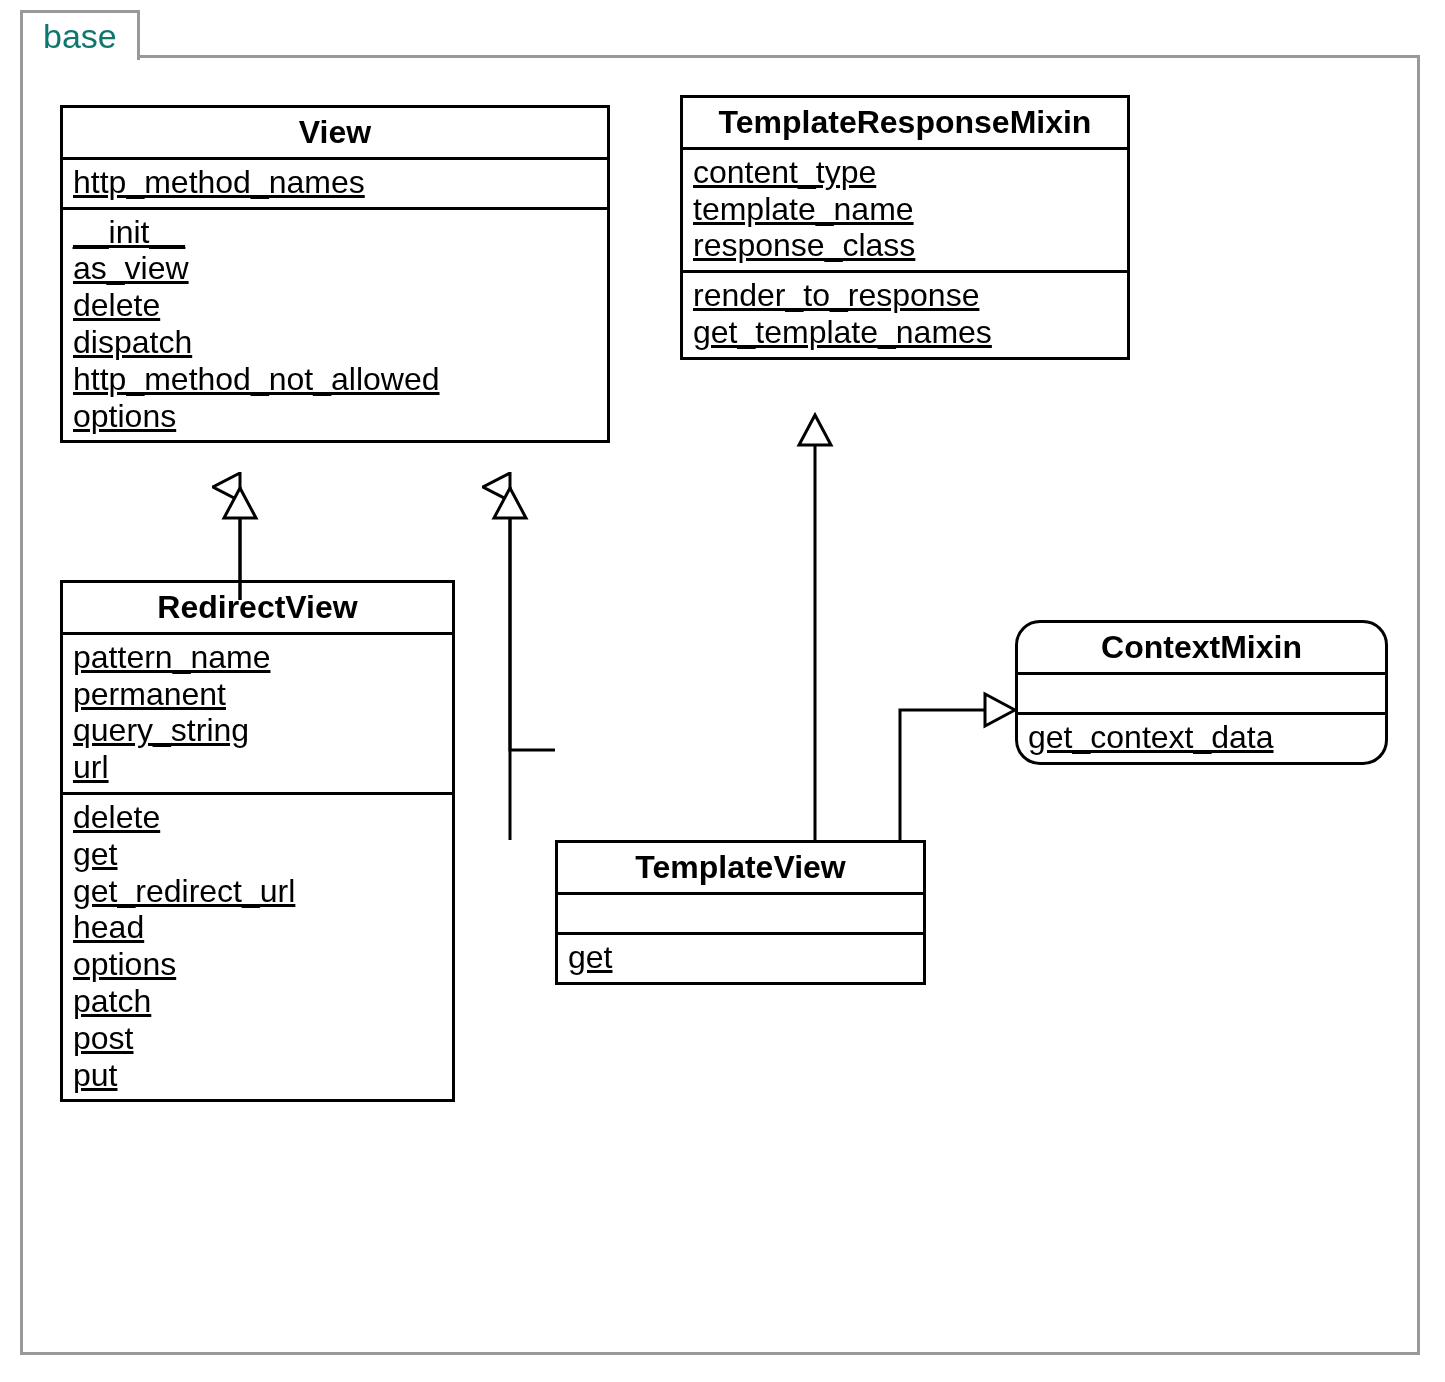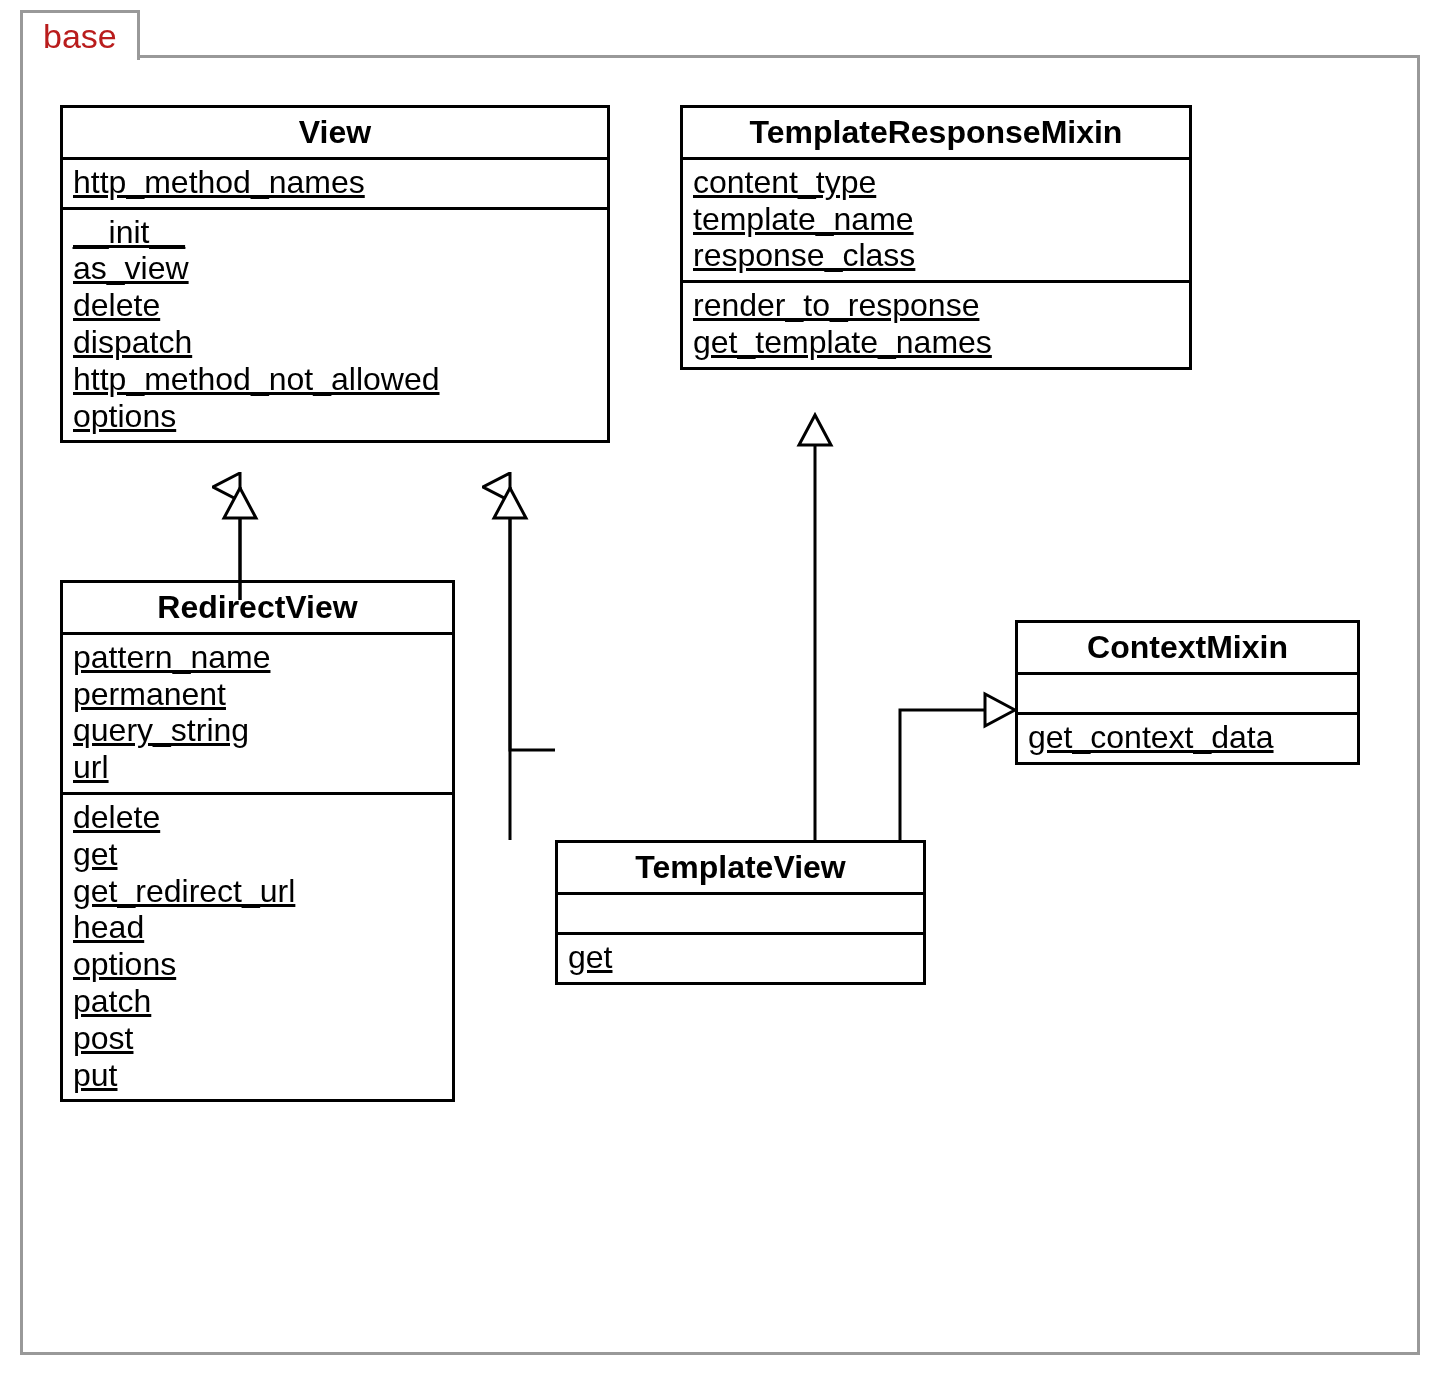--- a/index.html
+++ b/index.html
@@ -19,21 +19,21 @@
       position: absolute;
       border: 3px solid #999;
     }
     .package-tab {
       position: absolute;
       border: 3px solid #999;
       border-bottom: none;
       background: white;
       padding: 4px 20px;
       font-size: 34px;
-      color: #b91c1c;
+      color: #0f766e;
       top: -48px;
       left: -3px;
     }
     .class-box {
       position: absolute;
       border: 3px solid black;
       background: white;
       font-size: 32px;
       line-height: 1.15;
     }
@@ -86,21 +86,21 @@
     <div class="class-section" id="view-methods">
         <div class="member">__init__</div>
         <div class="member underline">as_view</div>
         <div class="member underline">delete</div>
         <div class="member">dispatch</div>
         <div class="member">http_method_not_allowed</div>
         <div class="member">options</div>
       </div>
   </div>
 
-  <div class="class-box" id="box-trm" style="left:680px; top:105px; width:512px;">
+  <div class="class-box" id="box-trm" style="left:680px; top:95px; width:450px;">
     <div class="class-title">TemplateResponseMixin</div>
     <div class="class-section" id="trm-attrs">
         <div class="member">content_type</div>
         <div class="member">template_name</div>
         <div class="member">response_class</div>
       </div>
     <div class="class-section" id="trm-methods">
         <div class="member">render_to_response</div>
         <div class="member">get_template_names</div>
       </div>
@@ -119,21 +119,21 @@
         <div class="member">get</div>
         <div class="member">get_redirect_url</div>
         <div class="member">head</div>
         <div class="member">options</div>
         <div class="member">patch</div>
         <div class="member">post</div>
         <div class="member">put</div>
       </div>
   </div>
 
-  <div class="class-box" id="box-cm" style="left:1015px; top:620px; width:345px;">
+  <div class="class-box" id="box-cm" style="left:1015px; top:620px; width:373px;border-radius:25px;">
     <div class="class-title">ContextMixin</div>
     <div class="class-section empty" id="cm-attrs"></div>
     <div class="class-section" id="cm-methods">
         <div class="member">get_context_data</div>
       </div>
   </div>
 
   <div class="class-box" id="box-tv" style="left:555px; top:840px; width:371px;">
     <div class="class-title">TemplateView</div>
     <div class="class-section empty" id="tv-attrs"></div>

